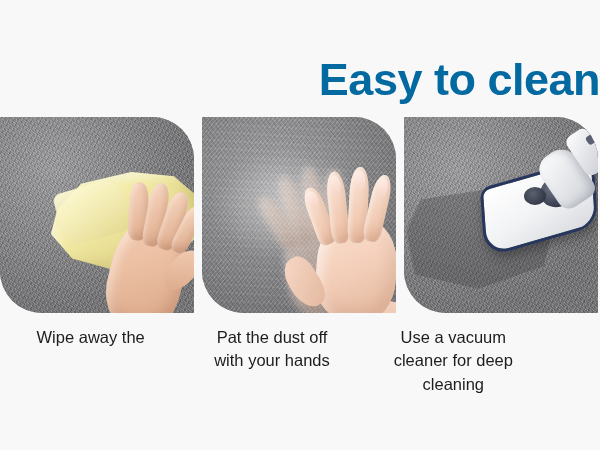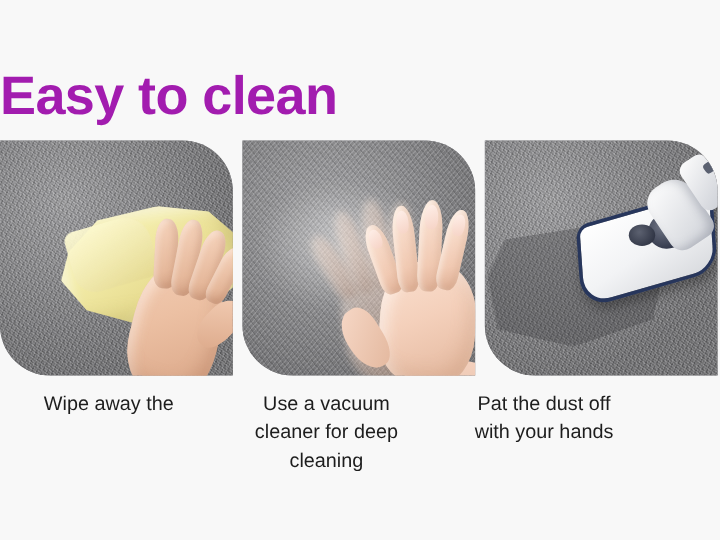--- a/index.html
+++ b/index.html
@@ -19,25 +19,25 @@
     height: 450px;
     background: #f8f8f8;
   }
 
   
   .title {
     position: absolute;
     top: 26px;
     left: 0;
     width: 600px;
-    text-align: left;
+    text-align: right;
     font-size: 45px;
     font-weight: bold;
     letter-spacing: -0.5px;
-    color: #a21caf;
+    color: #0369a1;
     line-height: 1.05;
   }
 
   
   .strip {
     position: absolute;
     top: 117px;
     left: 0;
     width: 600px;
     height: 196px;
@@ -347,23 +347,23 @@
       </div>
     </div>
 
   </div>
 
   <div class="captions">
     <div class="caption">
       <div>Wipe away the</div>
     </div>
     <div class="caption">
+      <div>Pat the dust off</div>
+      <div>with your hands</div>
+    </div>
+    <div class="caption">
       <div>Use a vacuum</div>
       <div>cleaner for deep</div>
       <div>cleaning</div>
     </div>
-    <div class="caption">
-      <div>Pat the dust off</div>
-      <div>with your hands</div>
-    </div>
   </div>
 
 </div>
 
 </body></html>

